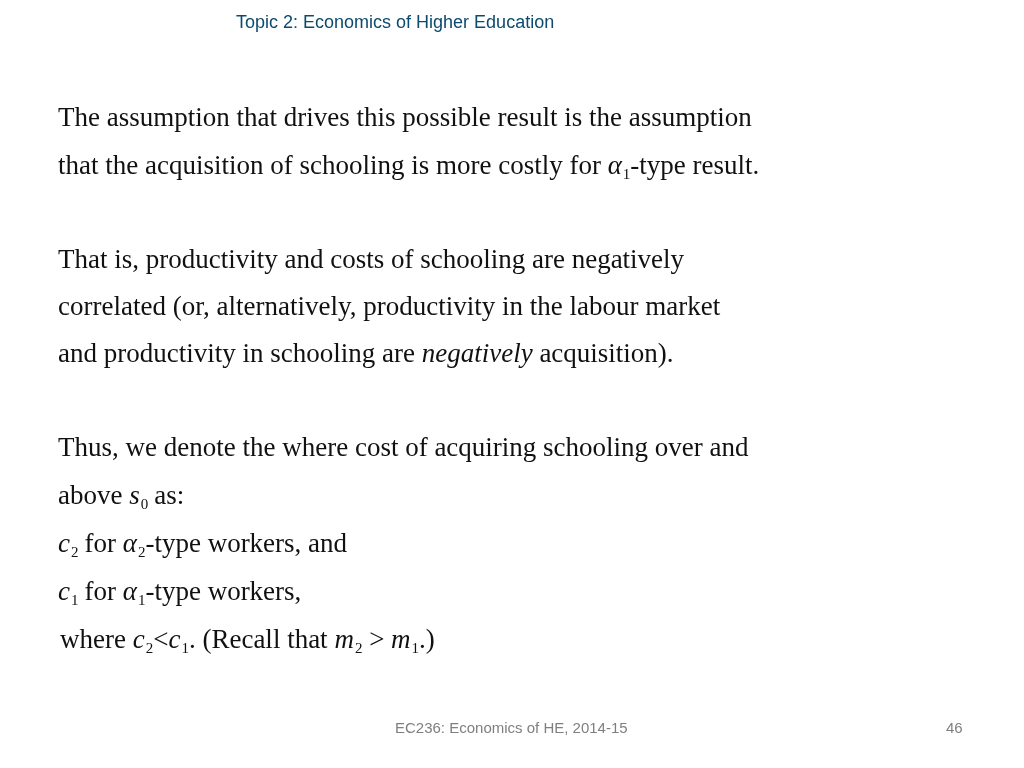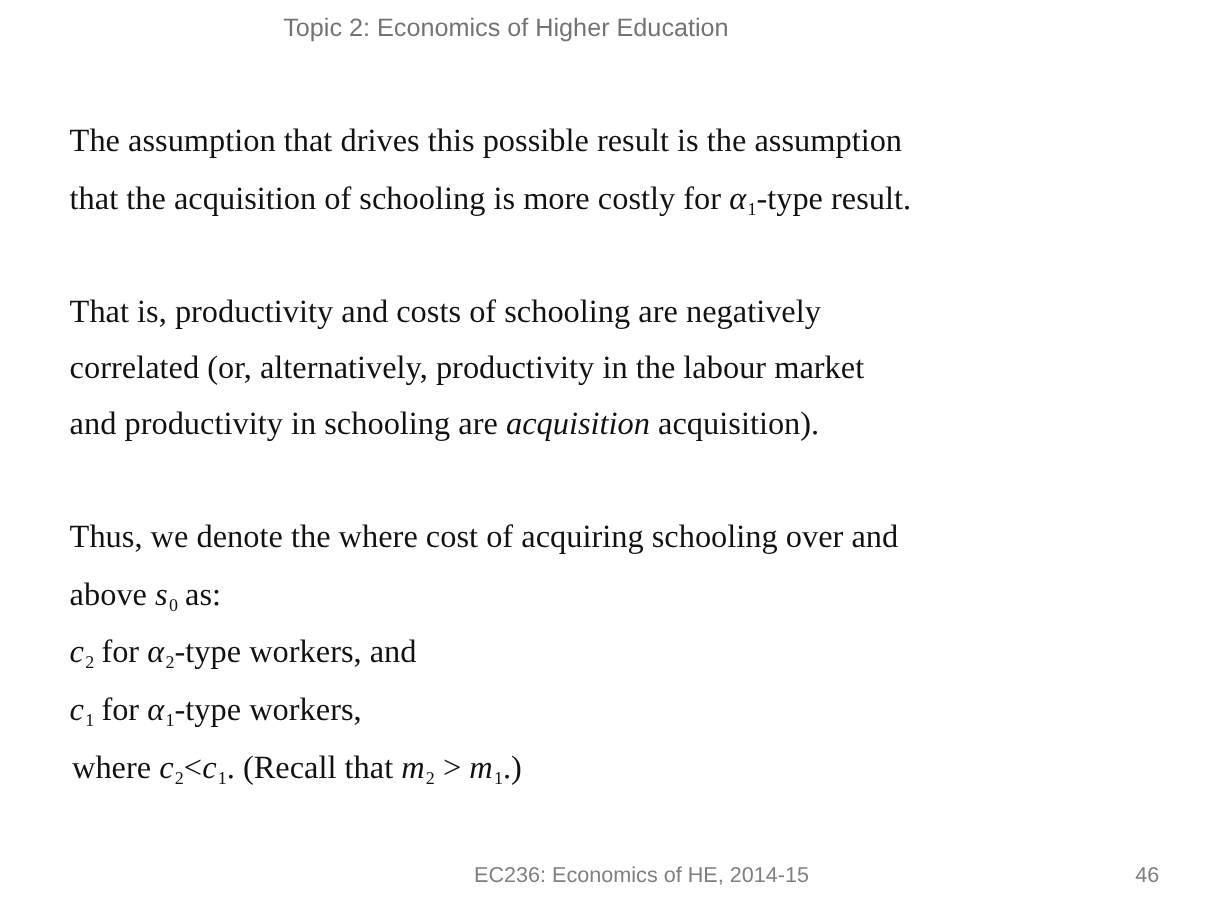--- a/index.html
+++ b/index.html
@@ -1,45 +1,45 @@
 <!DOCTYPE html>
 <html><head>
   <meta charset="utf-8">
   <style>
     html, body { margin: 0; padding: 0; }
     body {
       width: 1024px; height: 768px; background: #ffffff; position: relative; overflow: hidden;
     }
     .title {
       position: absolute; left: 236px; top: 12px;
-      font-family: "Liberation Sans", sans-serif; font-size: 21px; color: #737373;
+      font-family: "Liberation Sans", sans-serif; font-size: 18px; color: #0c4a6e;
     }
     .body-text {
       position: absolute; left: 58px;
       font-family: "Liberation Serif", serif; font-size: 27px; color: #111;
       white-space: nowrap; line-height: 1; margin-top: 30px;
     }
     .math { font-style: italic; }
     sub { font-size: 15px; font-style: normal; vertical-align: -5px; margin-left: 1px; margin-right: 6px; }
     .footer {
       position: absolute; top: 719px;
-      font-family: "Liberation Sans", sans-serif; font-size: 18px; color: #7f7f7f;
+      font-family: "Liberation Sans", sans-serif; font-size: 15px; color: #7f7f7f;
     }
   </style>
 </head>
 <body>
 
 <div class="title">Topic 2: Economics of Higher Education</div>
 
 <div class="body-text" style="top:74px">The assumption that drives this possible result is the assumption</div>
 <div class="body-text" style="top:122px"><span>that the acquisition of schooling is more costly for </span><span class="math">α</span><sub style="margin-right:0">1</sub><span>-type result.</span></div>
 
 <div class="body-text" style="top:216px">That is, productivity and costs of schooling are negatively</div>
 <div class="body-text" style="top:263px">correlated (or, alternatively, productivity in the labour market</div>
-<div class="body-text" style="top:310px"><span>and productivity in schooling are </span><em>acquisition</em><span> acquisition).</span></div>
+<div class="body-text" style="top:310px"><span>and productivity in schooling are </span><em>negatively</em><span> acquisition).</span></div>
 
 <div class="body-text" style="top:404px">Thus, we denote the where cost of acquiring schooling over and</div>
 <div class="body-text" style="top:452px"><span>above </span><span class="math">s</span><sub>0</sub><span>as:</span></div>
 
 <div class="body-text" style="top:500px"><span class="math">c</span><sub>2</sub><span>for </span><span class="math">α</span><sub style="margin-right:0">2</sub><span>-type workers, and</span></div>
 
 <div class="body-text" style="top:548px"><span class="math">c</span><sub>1</sub><span>for </span><span class="math">α</span><sub style="margin-right:0">1</sub><span>-type workers,</span></div>
 
 <div class="body-text" style="top:596px; left:60px"><span>where </span><span class="math">c</span><sub style="margin-right:0">2</sub><span>&lt;</span><span class="math">c</span><sub style="margin-right:0">1</sub><span>. (Recall that </span><span class="math">m</span><sub style="margin-right:0">2</sub><span style="white-space:pre"> &gt; </span><span class="math">m</span><sub style="margin-right:0">1</sub><span>.)</span></div>
 

